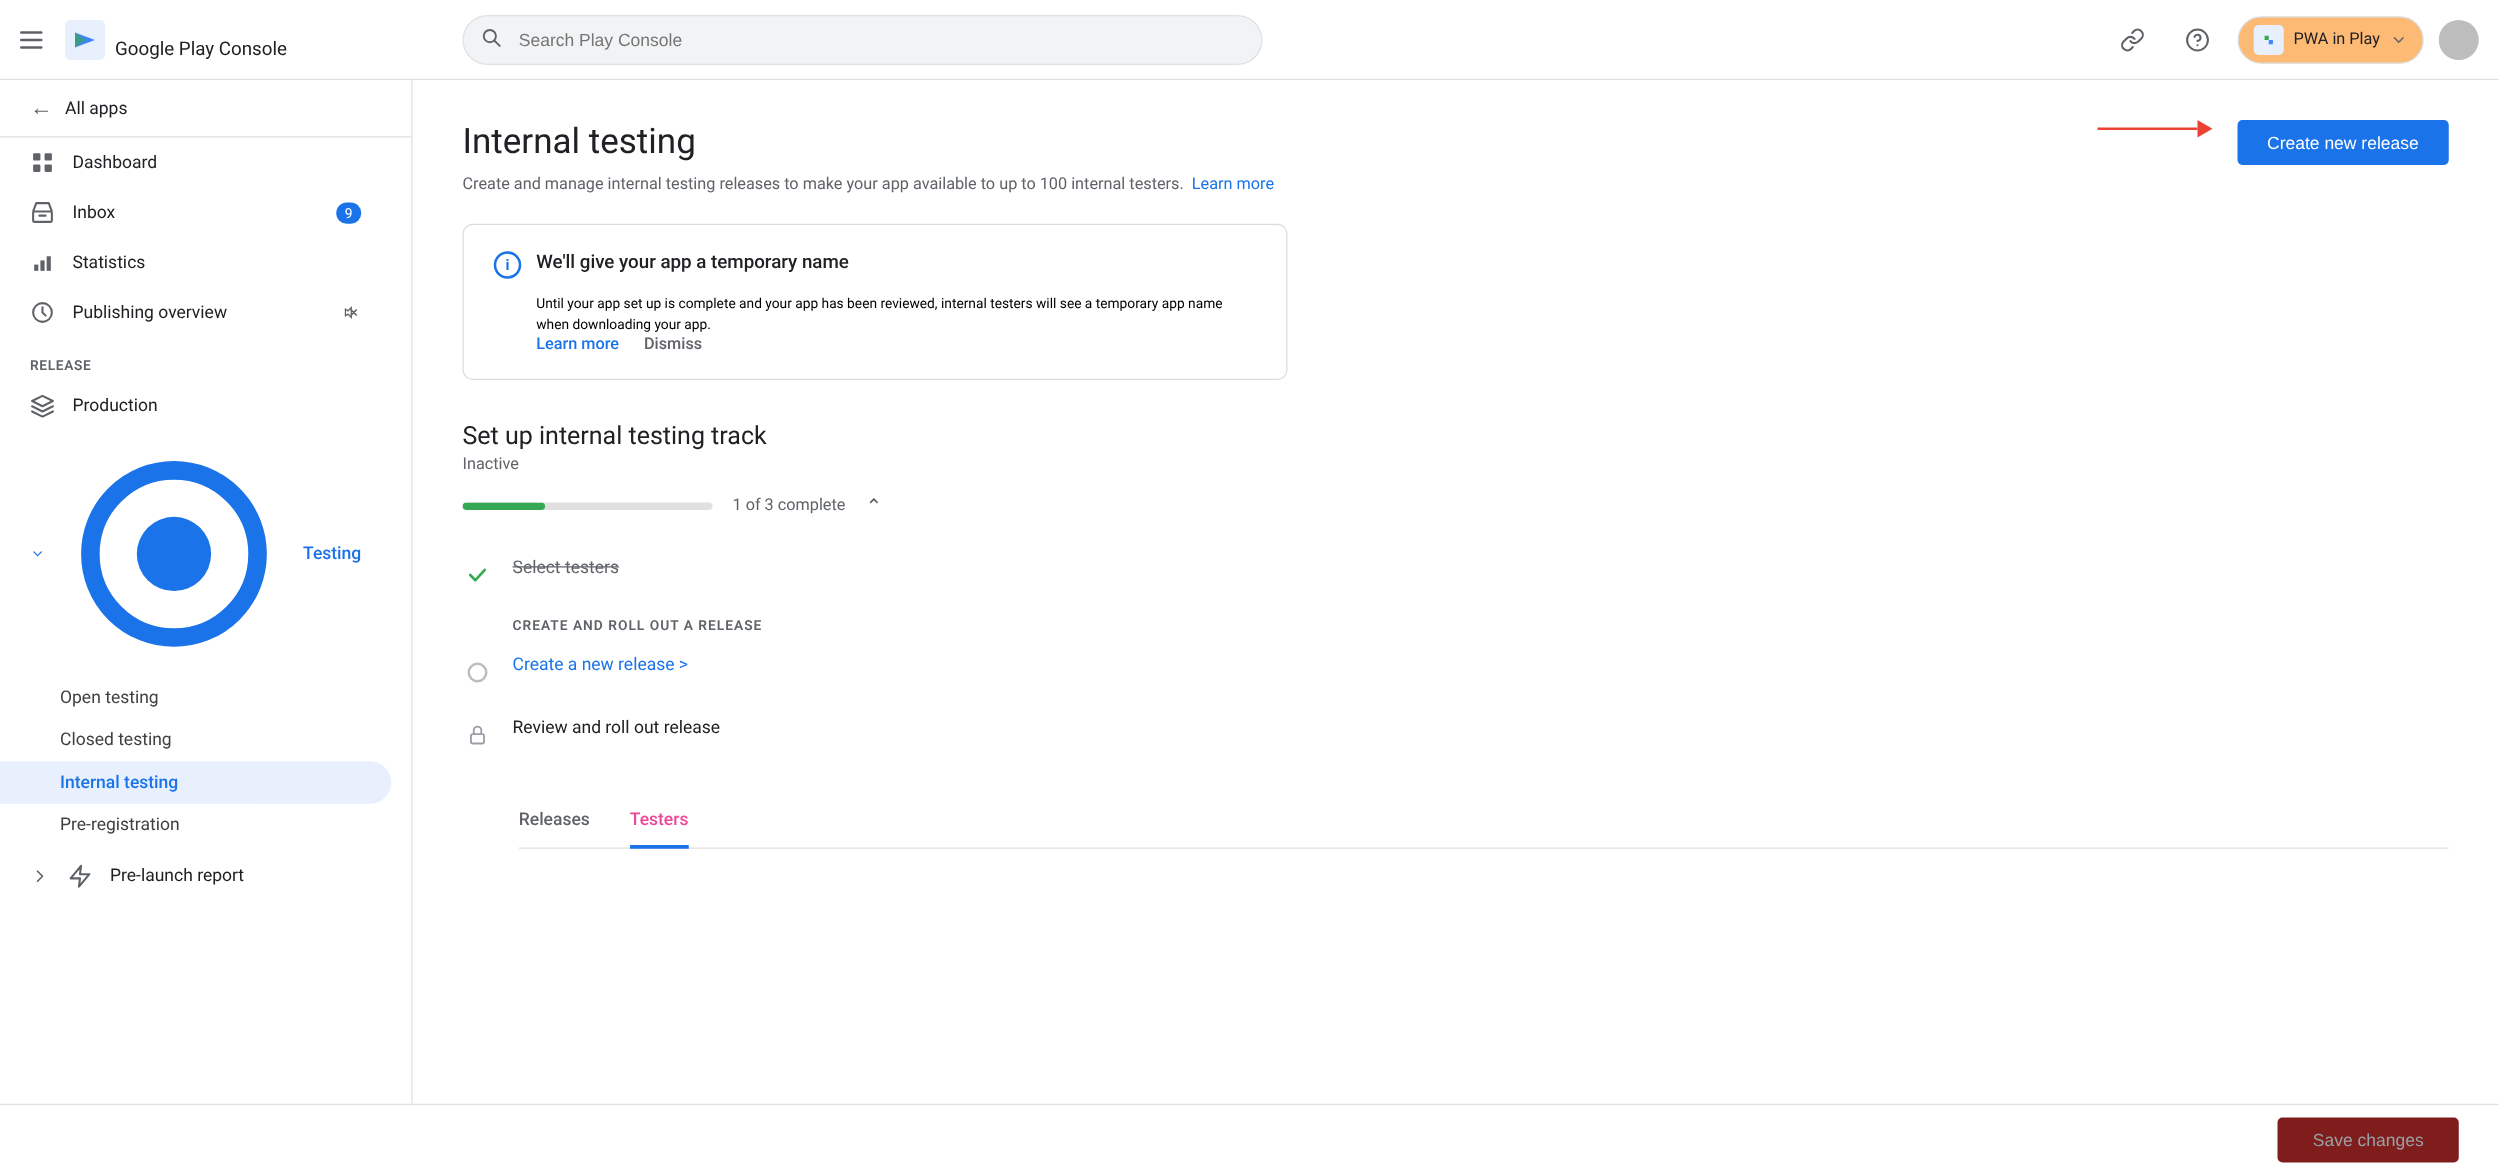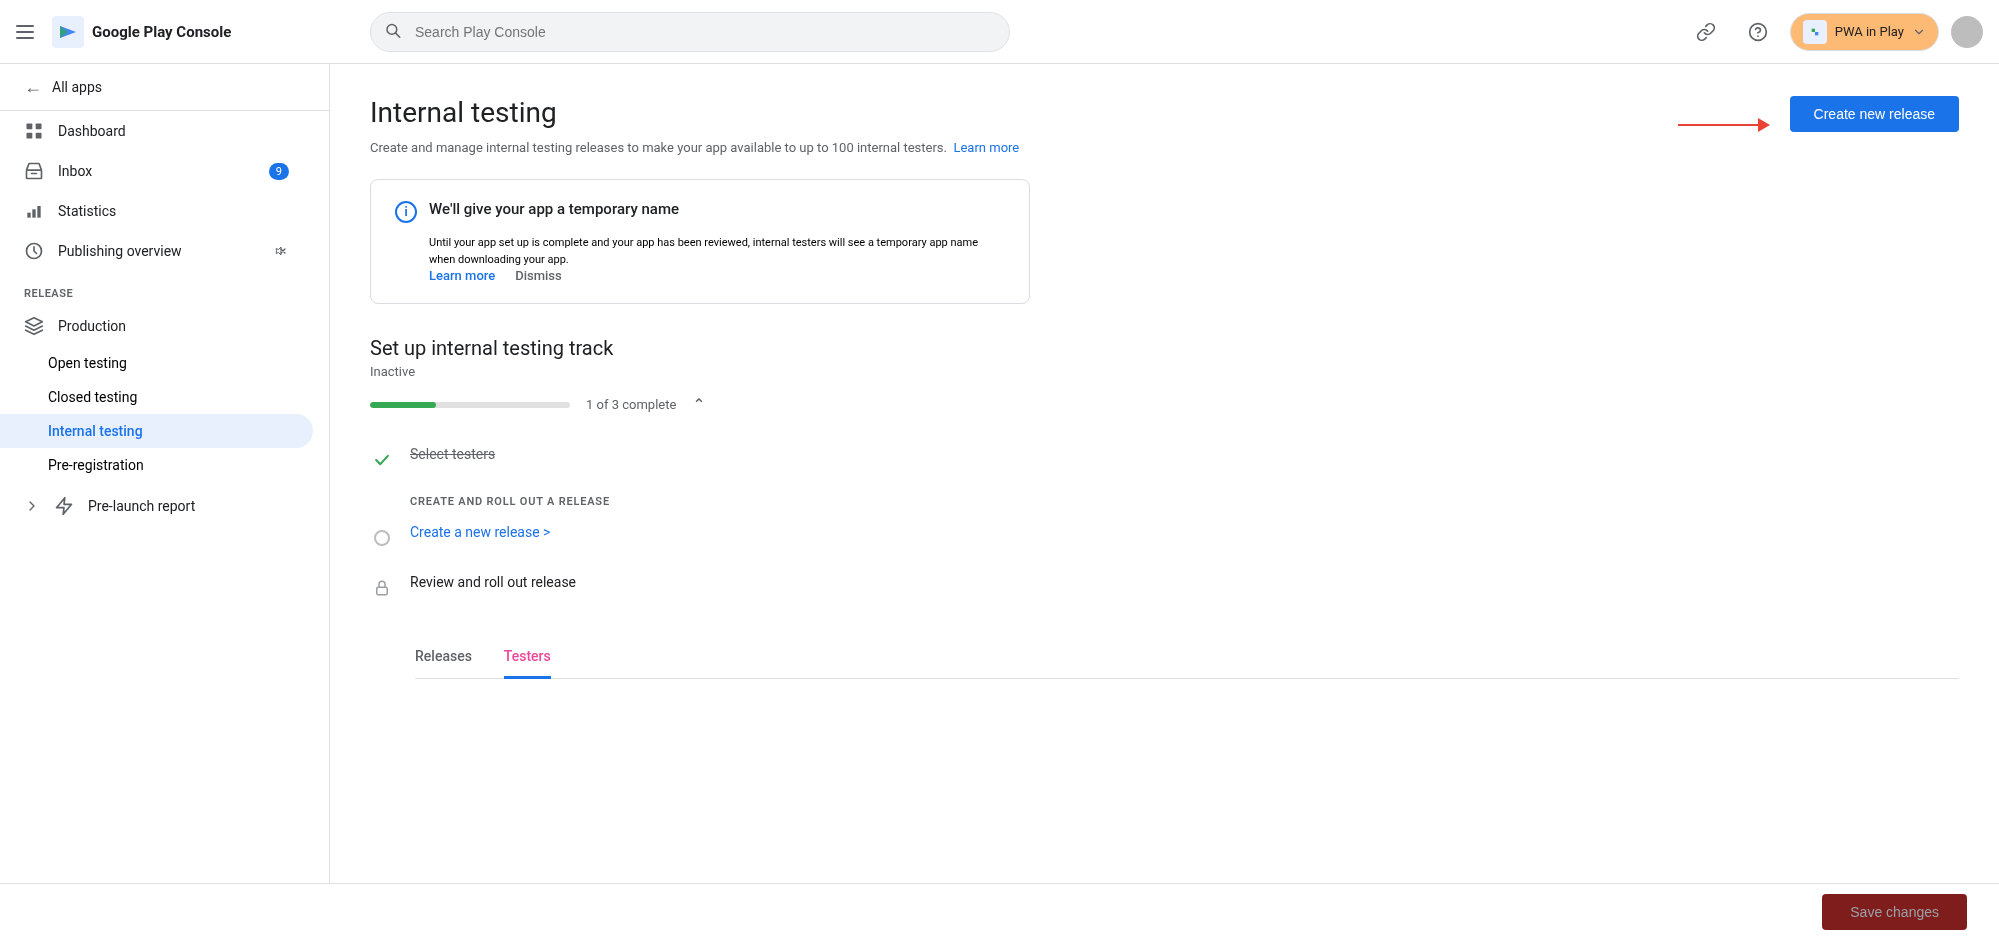--- a/index.html
+++ b/index.html
@@ -6,21 +6,21 @@
     body { font-family: 'Google Sans', Roboto, Arial, sans-serif; background: #fff; color: #202124; font-size: 14px; display: flex; flex-direction: column; height: 939px; overflow: hidden; }
 
     
     .topbar { height: 64px; display: flex; align-items: center; padding: 0 16px; border-bottom: 1px solid #e0e0e0; background: #fff; flex-shrink: 0; }
     .topbar-left { width: 330px; display: flex; align-items: center; gap: 12px; flex-shrink: 0; }
     .hamburger { width: 24px; height: 24px; display: flex; flex-direction: column; justify-content: center; gap: 4px; cursor: pointer; }
     .hamburger span { display: block; height: 2px; background: #5f6368; border-radius: 1px; }
     .hamburger span:nth-child(1) { width: 18px; }
     .hamburger span:nth-child(2) { width: 18px; }
     .hamburger span:nth-child(3) { width: 18px; }
-    .logo-area { display: flex; align-items: center; gap: 8px; font-weight: bold; }
+    .logo-area { display: flex; align-items: flex-end; gap: 8px; }
     .logo-icon { width: 32px; height: 32px; }
     .search-bar { flex: 1; margin: 0 24px; }
     .search-bar input { width: 100%; max-width: 640px; height: 40px; border: 1px solid #dfe1e5; border-radius: 24px; padding: 0 16px 0 44px; font-size: 14px; color: #202124; background: #f1f3f4; outline: none; }
     .search-wrapper { position: relative; max-width: 640px; }
     .search-icon-wrap { position: absolute; left: 14px; top: 50%; transform: translateY(-50%); color: #5f6368; }
     .topbar-right { display: flex; align-items: center; gap: 12px; margin-left: auto; }
     .icon-btn { width: 40px; height: 40px; border-radius: 50%; border: none; background: transparent; cursor: pointer; display: flex; align-items: center; justify-content: center; color: #5f6368; }
     .app-chip { display: flex; align-items: center; gap: 8px; padding: 6px 12px; border: 1px solid #dadce0; border-radius: 20px; cursor: pointer; background: #fdba74; }
     .app-chip-icon { width: 24px; height: 24px; background: #e8f0fe; border-radius: 4px; display: flex; align-items: center; justify-content: center; }
     .app-chip-text { font-size: 13px; color: #202124; }
@@ -33,21 +33,21 @@
     .sidebar { width: 330px; flex-shrink: 0; border-right: 1px solid #e0e0e0; overflow-y: auto; background: #fff; padding-bottom: 24px; }
     .all-apps-btn { display: flex; align-items: center; gap: 10px; padding: 12px 24px; cursor: pointer; border-bottom: 1px solid #e0e0e0; }
     .back-arrow { color: #5f6368; font-size: 18px; }
 
     .sidebar-item { display: flex; align-items: center; gap: 14px; padding: 10px 24px; cursor: pointer; color: #202124; font-size: 14px; border-radius: 0 24px 24px 0; margin-right: 16px; }
     .sidebar-item .item-icon { width: 20px; height: 20px; color: inherit; flex-shrink: 0; }
     .sidebar-item .badge { margin-left: auto; background: #1a73e8; color: #fff; border-radius: 10px; padding: 2px 7px; font-size: 11px; }
 
     .section-label { padding: 16px 24px 6px; font-size: 11px; font-weight: 600; color: #5f6368; text-transform: uppercase; letter-spacing: 0.5px; }
 
-    .sidebar-sub-item { display: flex; align-items: center; gap: 14px; padding: 9px 24px 9px 48px; cursor: pointer; font-size: 14px; color: #000000; border-radius: 0 24px 24px 0; margin-right: 16px; }
+    .sidebar-sub-item { display: flex; align-items: center; gap: 14px; padding: 9px 24px 9px 48px; cursor: pointer; font-size: 14px; color: #404040; border-radius: 0 24px 24px 0; margin-right: 16px; }
     .sidebar-sub-item.active { background: #e8f0fe; color: #1a73e8; font-weight: 500; }
 
     .sidebar-parent { display: flex; align-items: center; gap: 14px; padding: 9px 24px; cursor: pointer; font-size: 14px; color: #1a73e8; font-weight: 500; border-radius: 0 24px 24px 0; margin-right: 16px; }
 
     
     .content { flex: 1; overflow-y: auto; padding: 32px 40px; position: relative; }
 
     .page-header { display: flex; align-items: flex-start; justify-content: space-between; margin-bottom: 8px; }
     .page-title { font-size: 28px; font-weight: 400; color: #202124; }
     .page-subtitle { font-size: 13px; color: #5f6368; margin-bottom: 24px; }
@@ -93,21 +93,21 @@
 
     
     .footer { height: 56px; border-top: 1px solid #e0e0e0; display: flex; align-items: center; justify-content: flex-end; padding: 0 32px; background: #fff; flex-shrink: 0; }
     .save-btn { background: #7f1d1d; color: #9aa0a6; border: none; border-radius: 4px; padding: 10px 28px; font-size: 14px; font-weight: 500; cursor: not-allowed; }
 
     
     .red-arrow-wrap { display: flex; align-items: center; gap: 0; position: relative; }
     .red-arrow-line { width: 80px; height: 2px; background: #ea4335; display: inline-block; }
     .red-arrow-head { width: 0; height: 0; border-top: 7px solid transparent; border-bottom: 7px solid transparent; border-left: 12px solid #ea4335; display: inline-block; }
 
-    .header-right { display: flex; align-items: flex-end; gap: 20px; }
+    .header-right { display: flex; align-items: flex-start; gap: 20px; }
   </style>
 </head>
 <body>
 
 <div class="topbar">
   <div class="topbar-left">
     <div class="hamburger">
       <span></span>
         <span></span>
         <span></span>
@@ -219,20 +219,30 @@
     <div class="section-label">Release</div>
 
 
     <div class="sidebar-item">
       <svg class="item-icon" viewBox="0 0 24 24" fill="none">
           <path d="M12 2L2 7l10 5 10-5-10-5zM2 17l10 5 10-5M2 12l10 5 10-5" stroke="#5f6368" stroke-width="2" stroke-linecap="round" stroke-linejoin="round"></path>
         </svg>
       <span>Production</span>
     </div>
 
+    <div class="sidebar-parent">
+      <svg width="18" height="18" viewBox="0 0 24 24" fill="none">
+          <path d="M6 9l6 6 6-6" stroke="#1a73e8" stroke-width="2" stroke-linecap="round" stroke-linejoin="round"></path>
+        </svg>
+      <svg class="item-icon" viewBox="0 0 24 24" fill="none">
+          <circle cx="12" cy="12" r="9" stroke="#1a73e8" stroke-width="2"></circle>
+          <circle cx="12" cy="12" r="4" fill="#1a73e8"></circle>
+        </svg>
+      <span>Testing</span>
+    </div>
 
     <div class="sidebar-sub-item">
       <span>Open testing</span>
     </div>
     <div class="sidebar-sub-item">
       <span>Closed testing</span>
     </div>
     <div class="sidebar-sub-item active">
       <span>Internal testing</span>
     </div>

